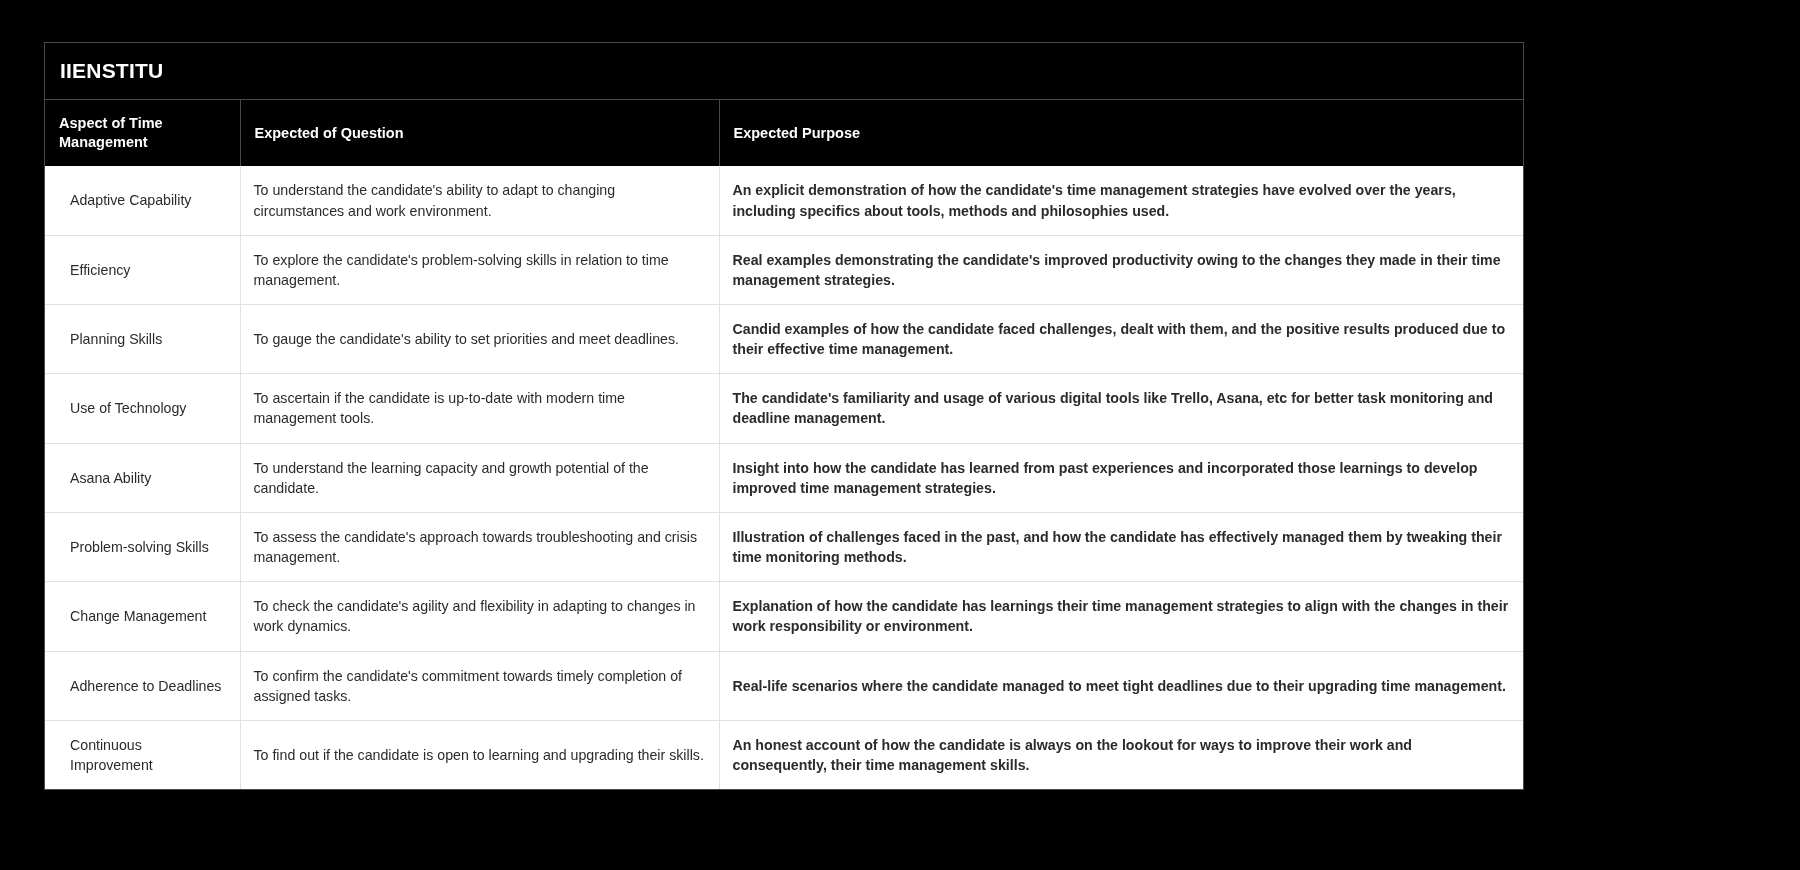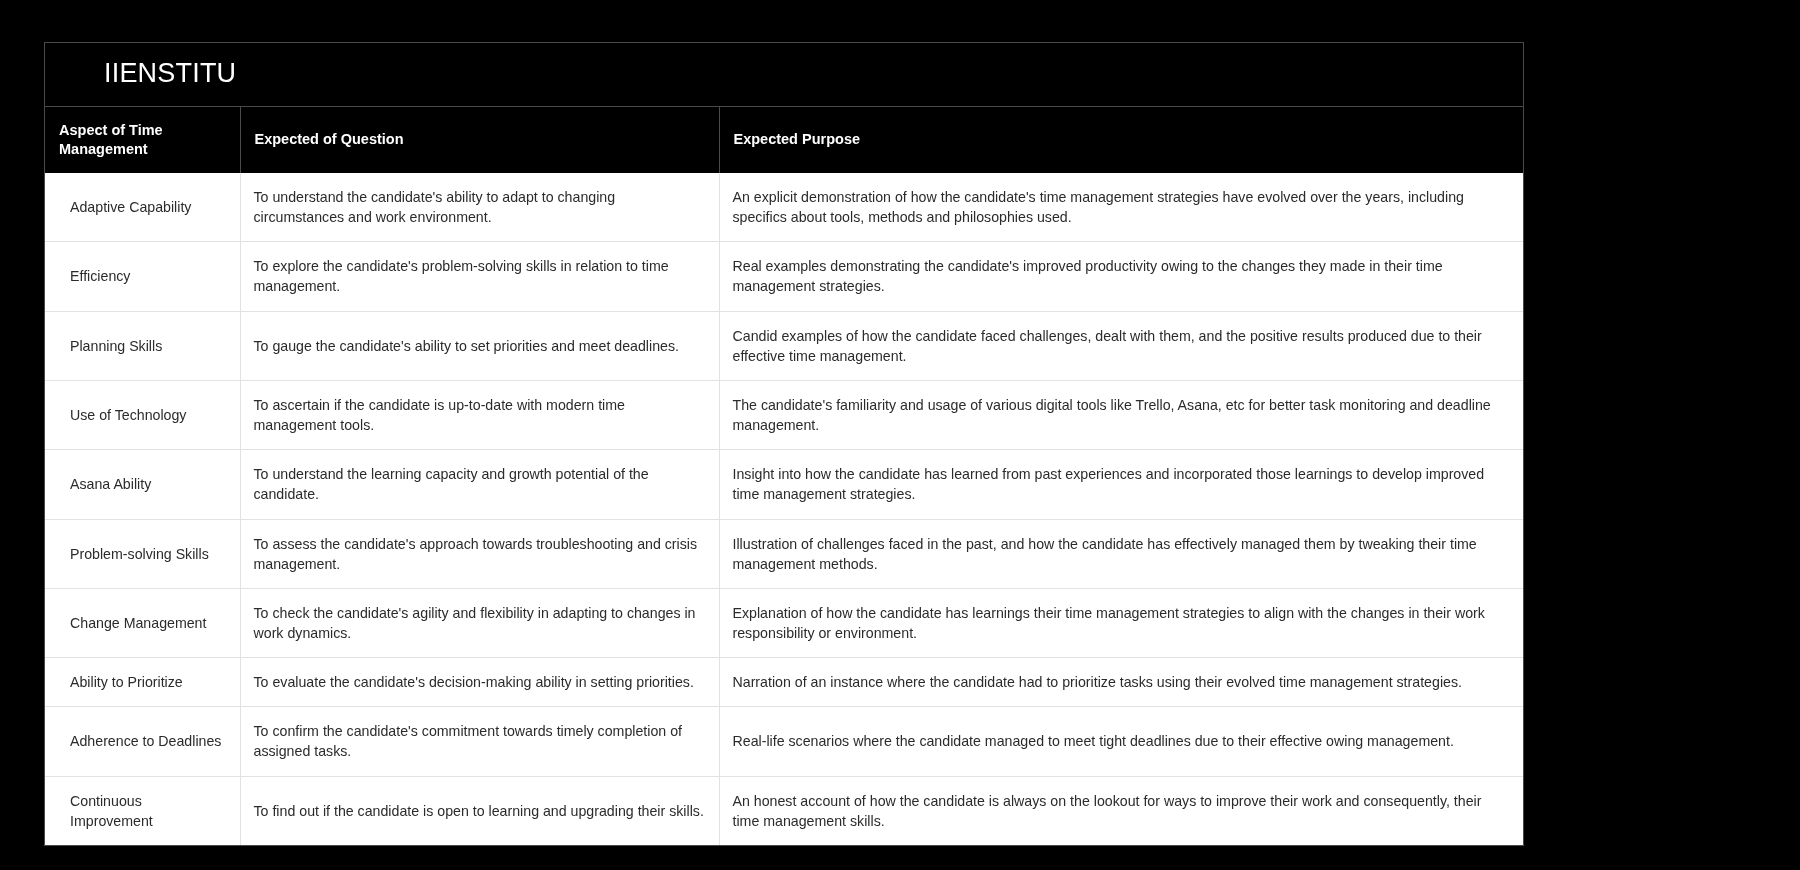--- a/index.html
+++ b/index.html
@@ -32,25 +32,24 @@
     border-collapse: collapse;
   }
 
   .brand-bar {
     background: #000000;
     border-bottom: 1px solid #4a4a4a;
     padding: 16px 15px 17px 15px;
   }
   .brand-title {
     color: #ffffff;
-    font-size: 27px;
-    font-weight: normal;
+    font-size: 21px;
+    font-weight: bold;
     letter-spacing: 0.2px;
     line-height: 1.1;
-    margin-left: 44px;
   }
 
   table.data-table {
     width: 100%;
     border-collapse: collapse;
     table-layout: fixed;
   }
 
   table.data-table col.c1 { width: 195px; }
   table.data-table col.c2 { width: 479px; }
@@ -75,21 +74,21 @@
     color: #2b2b2b;
     font-size: 14.2px;
     font-weight: normal;
     text-align: left;
     vertical-align: middle;
     padding: 14px 14px 14px 14px;
     border-right: 1px solid #e2e2e2;
     border-bottom: 1px solid #e2e2e2;
     line-height: 1.42;
   }
-  tbody td:last-child { border-right: none; }
+  tbody td:last-child { border-right: none; font-weight: bold; }
   tbody tr:last-child td { border-bottom: none; }
 
   tbody td.col-aspect { padding-left: 25px; }
   tbody td.col-purpose { padding-left: 13px; }
   tbody td.col-answer { padding-left: 13px; }
 </style>
 </head>
 <body>
 
 <div class="page">
@@ -134,36 +133,31 @@
             <td class="col-answer">The candidate's familiarity and usage of various digital tools like Trello, Asana, etc for better task monitoring and deadline management.</td>
           </tr>
           <tr>
             <td class="col-aspect">Asana Ability</td>
             <td class="col-purpose">To understand the learning capacity and growth potential of the candidate.</td>
             <td class="col-answer">Insight into how the candidate has learned from past experiences and incorporated those learnings to develop improved time management strategies.</td>
           </tr>
           <tr>
             <td class="col-aspect">Problem-solving Skills</td>
             <td class="col-purpose">To assess the candidate's approach towards troubleshooting and crisis management.</td>
-            <td class="col-answer">Illustration of challenges faced in the past, and how the candidate has effectively managed them by tweaking their time management methods.</td>
+            <td class="col-answer">Illustration of challenges faced in the past, and how the candidate has effectively managed them by tweaking their time monitoring methods.</td>
           </tr>
           <tr>
             <td class="col-aspect">Change Management</td>
             <td class="col-purpose">To check the candidate's agility and flexibility in adapting to changes in work dynamics.</td>
             <td class="col-answer">Explanation of how the candidate has learnings their time management strategies to align with the changes in their work responsibility or environment.</td>
           </tr>
           <tr>
-            <td class="col-aspect">Ability to Prioritize</td>
-            <td class="col-purpose">To evaluate the candidate's decision-making ability in setting priorities.</td>
-            <td class="col-answer">Narration of an instance where the candidate had to prioritize tasks using their evolved time management strategies.</td>
-          </tr>
-          <tr>
             <td class="col-aspect">Adherence to Deadlines</td>
             <td class="col-purpose">To confirm the candidate's commitment towards timely completion of assigned tasks.</td>
-            <td class="col-answer">Real-life scenarios where the candidate managed to meet tight deadlines due to their effective owing management.</td>
+            <td class="col-answer">Real-life scenarios where the candidate managed to meet tight deadlines due to their upgrading time management.</td>
           </tr>
           <tr>
             <td class="col-aspect">Continuous Improvement</td>
             <td class="col-purpose">To find out if the candidate is open to learning and upgrading their skills.</td>
             <td class="col-answer">An honest account of how the candidate is always on the lookout for ways to improve their work and consequently, their time management skills.</td>
           </tr>
         </tbody>
     </table>
 
   </div>

